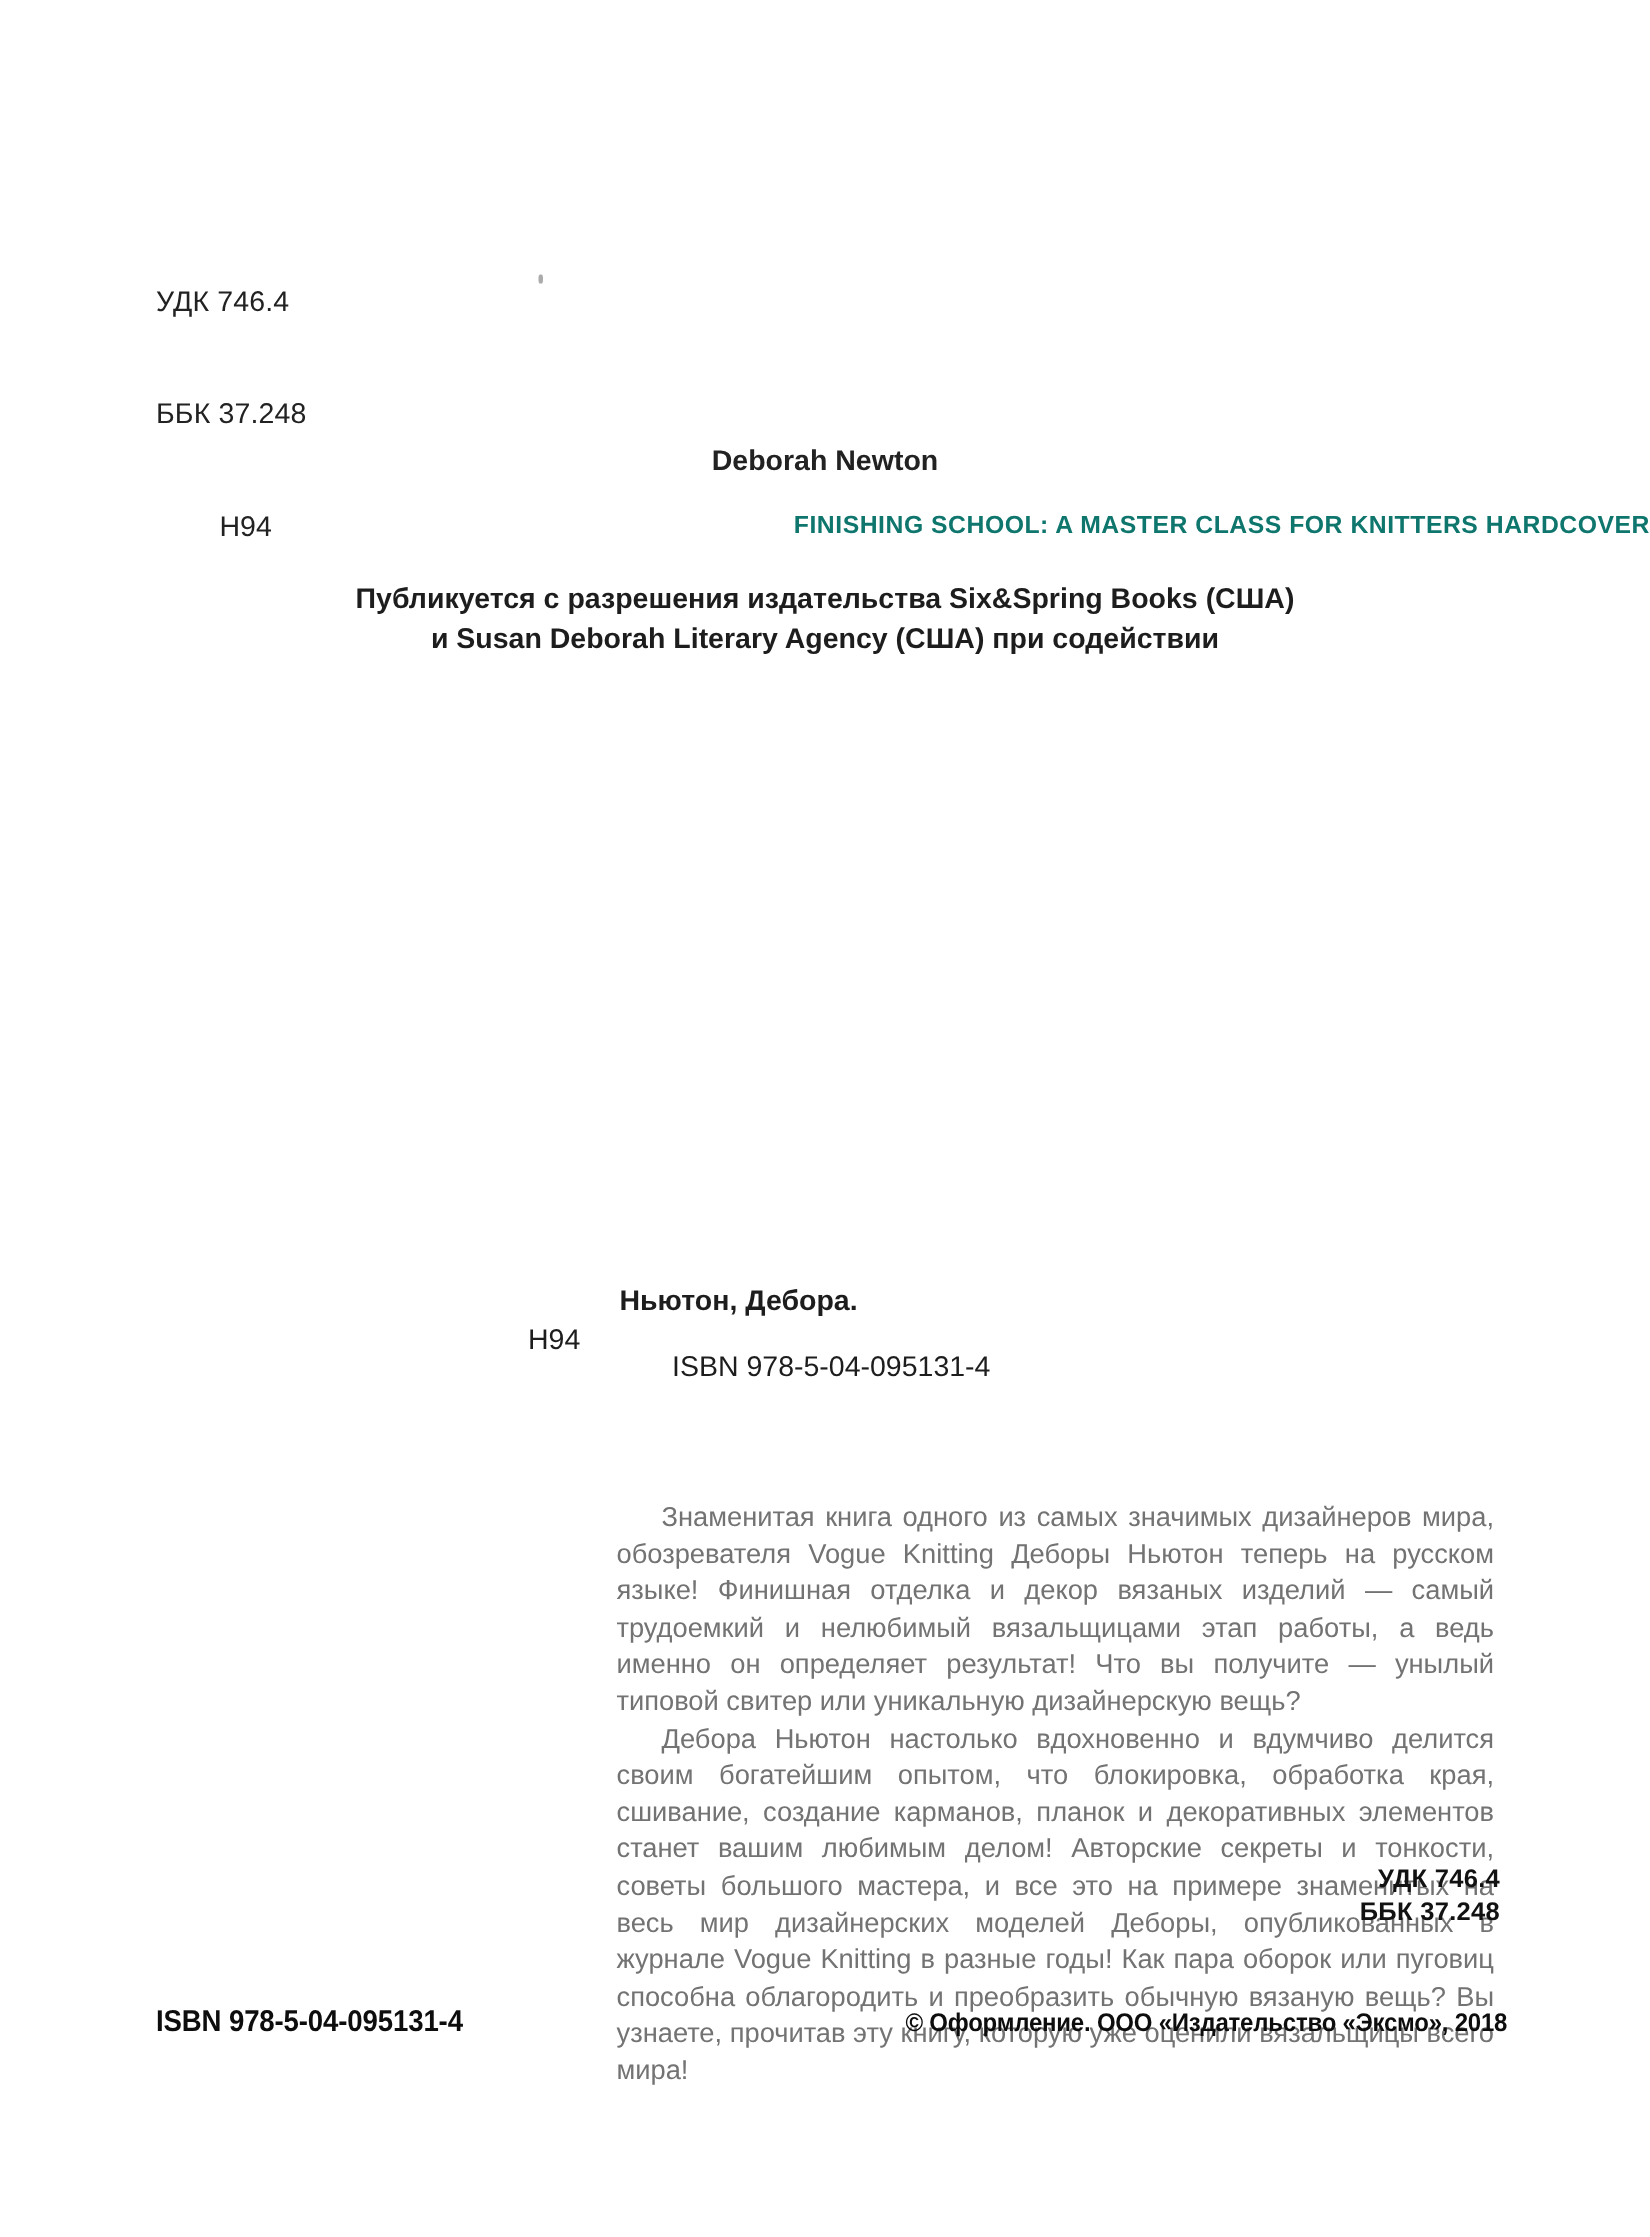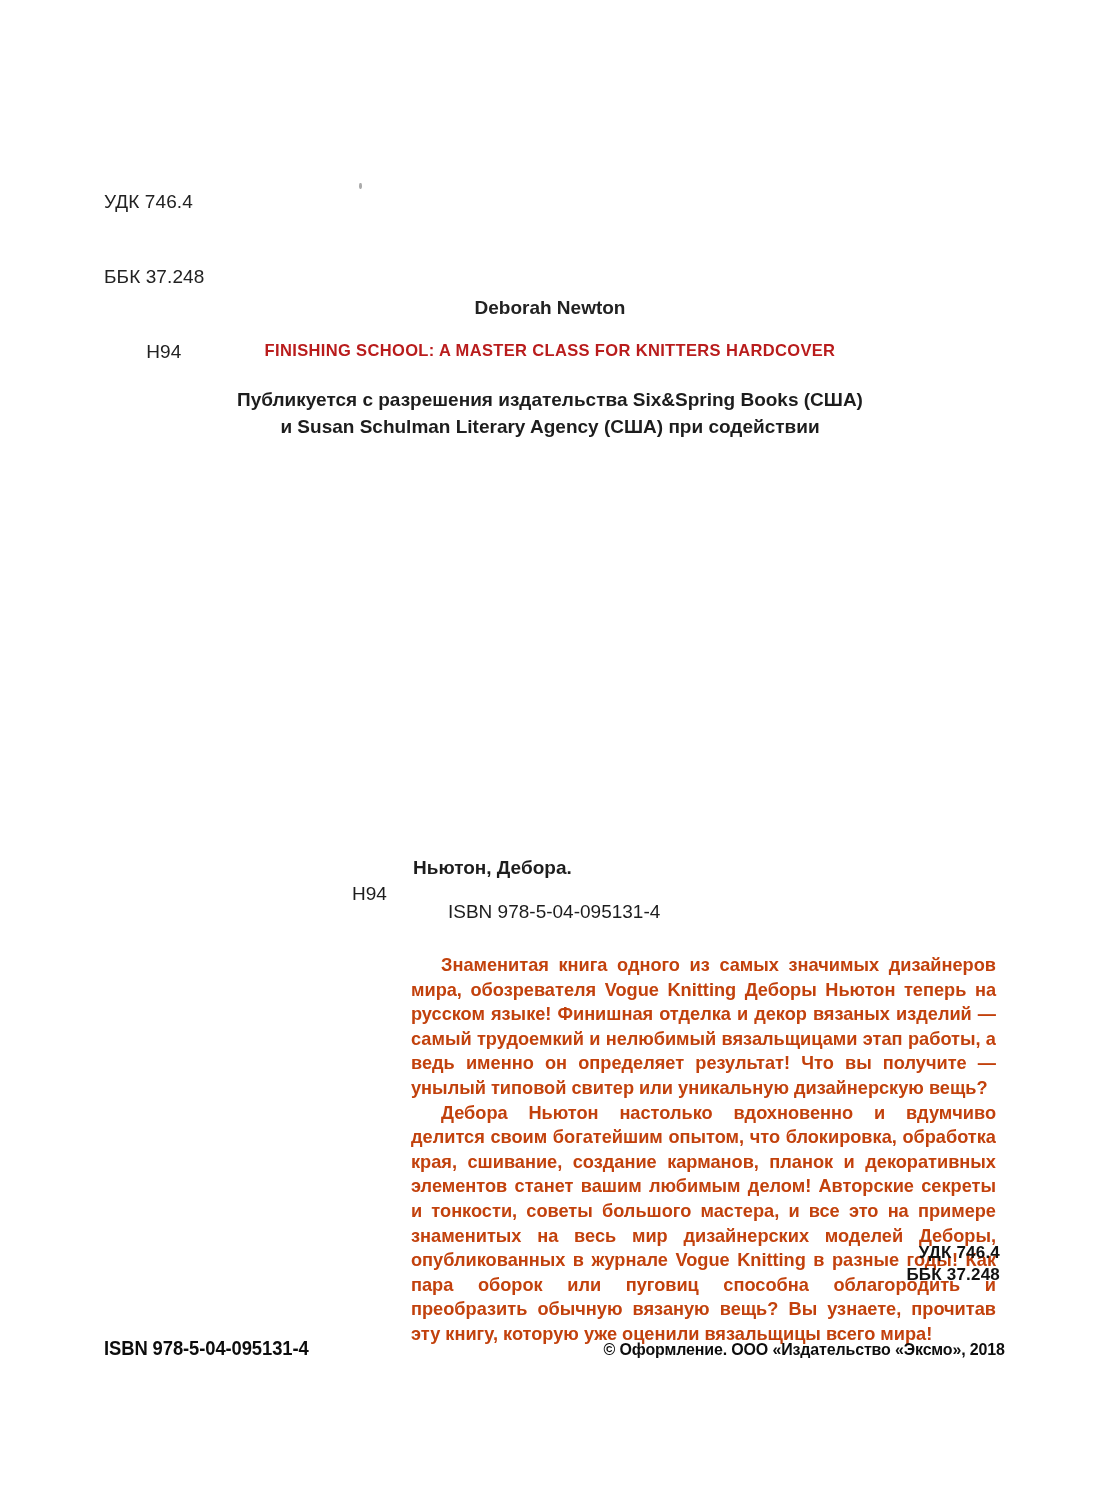--- a/index.html
+++ b/index.html
@@ -65,21 +65,22 @@
   .author-orig {
     font-size: 19px;
     line-height: 26px;
     color: #222222;
   }
   .title-orig {
     margin-top: 18px;
     font-size: 16.5px;
     line-height: 22px;
     letter-spacing: 0.35px;
-    color: #b91c1c;
+    color: #0f766e;
+    text-align: right;
   }
   .copyright-orig {
     margin-top: 22px;
     font-size: 18.5px;
     line-height: 24px;
     color: #222222;
   }
   .copyright-orig span { display: block; }
   .permission {
     margin-top: 25px;
@@ -125,29 +126,28 @@
     padding-left: 96px;
     margin-top: 18px;
     font-size: 19px;
     line-height: 26px;
   }
 
   
   .annotation {
     position: absolute;
     left: 411px;
-    top: 916px;
+    top: 962px;
     width: 585px;
     font-size: 18.2px;
     line-height: 24.6px;
-    color: #c2410c;
+    color: #737373;
     text-align: justify;
     text-justify: inter-word;
     hyphens: manual;
-    font-weight: bold;
   }
   .annotation p {
     margin: 0;
     text-indent: 30px;
   }
 
   
   .classification-bottom {
     position: absolute;
     left: 760px;
@@ -200,21 +200,21 @@
     <span class="h94">Н94</span>
   </div>
 
   <div class="scan-speck"></div>
 
   <div class="center-block">
     <div class="author-orig">Deborah Newton</div>
     <div class="title-orig">FINISHING SCHOOL: A MASTER CLASS FOR KNITTERS HARDCOVER</div>
     <div class="permission">
       <span>Публикуется с разрешения издательства Six&amp;Spring Books (США)</span>
-      <span>и Susan Schulman Literary Agency (США) при содействии</span>
+      <span>и Susan Deborah Literary Agency (США) при содействии</span>
     </div>
   </div>
 
   <div class="cip">
     <div class="cip-head">
       <span>Ньютон, Дебора.</span>
       <span class="cip-marker">Н94</span>
     </div>
     <div class="cip-isbn">ISBN 978-5-04-095131-4</div>
   </div>

